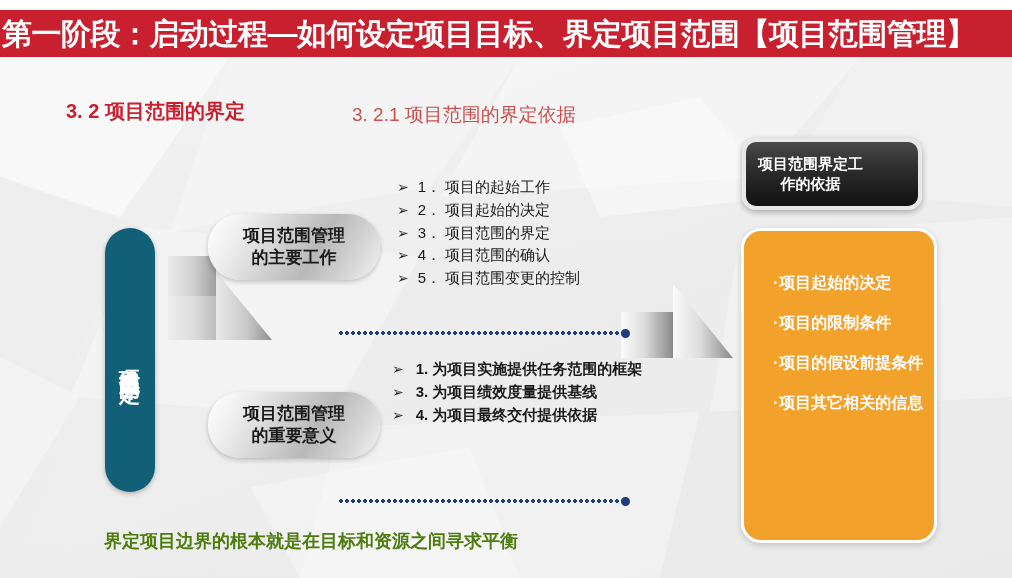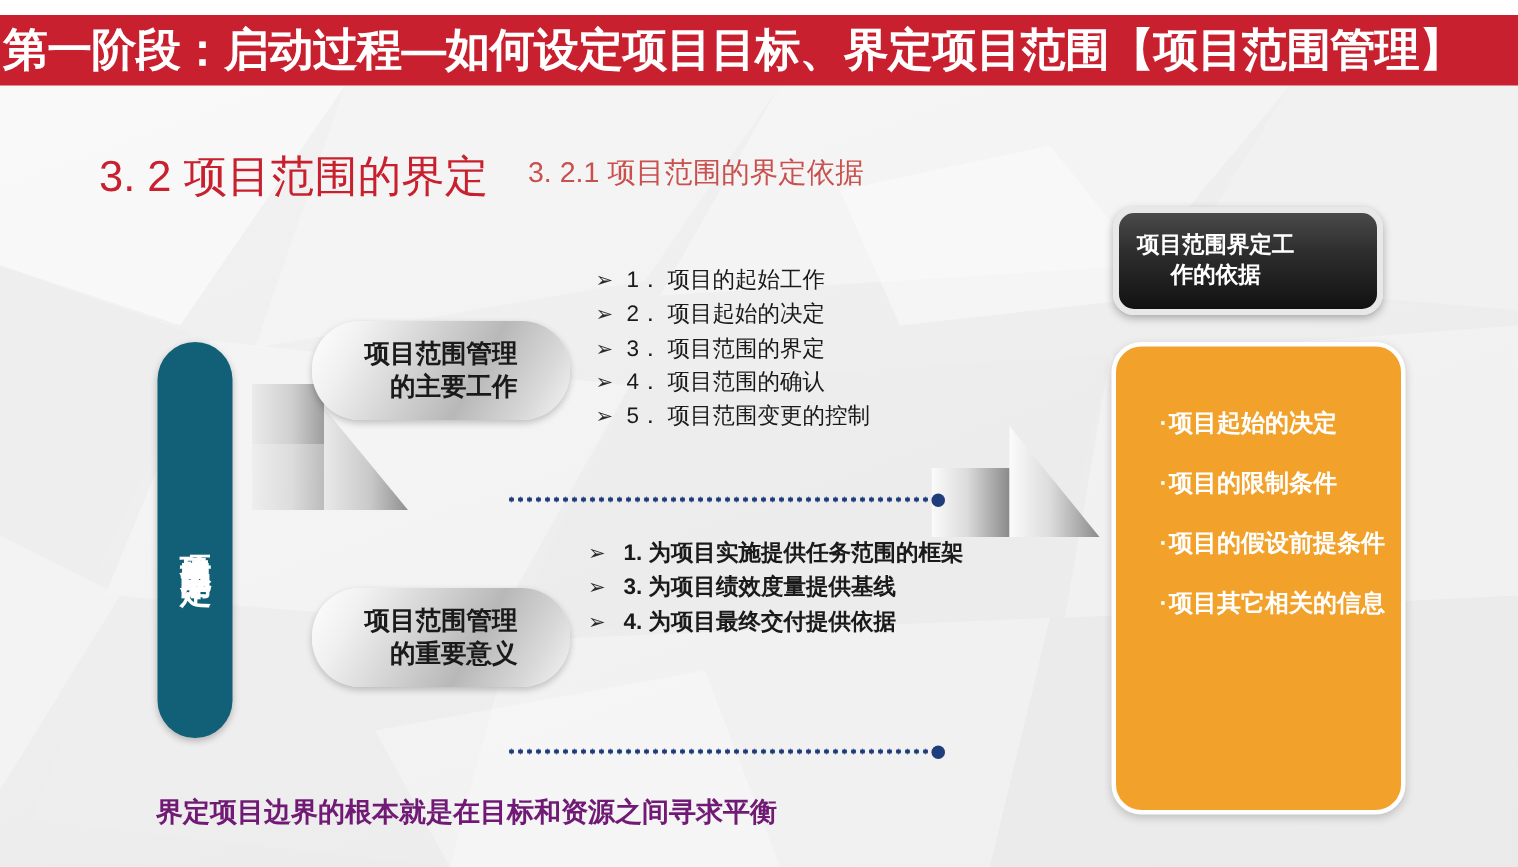--- a/index.html
+++ b/index.html
@@ -54,22 +54,22 @@
     white-space: nowrap;
     padding-left: 2px;
     line-height: 1;
   }
 
   
   .heading-main {
     position: absolute;
     left: 66px; top: 98px;
     color: #c8202e;
-    font-size: 29px;
-    font-weight: normal;
+    font-size: 20px;
+    font-weight: bold;
     white-space: nowrap;
   }
   .heading-sub {
     position: absolute;
     left: 352px; top: 102px;
     color: #c8504e;
     font-size: 19px;
     font-weight: normal;
     white-space: nowrap;
   }
@@ -113,21 +113,20 @@
     display: flex;
     align-items: center;
     justify-content: center;
     text-align: center;
   }
   .silver-box .label {
     color: #1a1a1a;
     font-size: 17px;
     font-weight: bold;
     line-height: 1.32;
-    text-align: right;
   }
   #box-main-work { left: 208px; top: 214px; width: 172px; height: 66px; }
   #box-meaning  { left: 208px; top: 392px; width: 172px; height: 66px; }
 
   
   .blist {
     position: absolute;
     font-size: 15px;
     color: #1a1a1a;
     line-height: 1.52;
@@ -209,21 +208,21 @@
     white-space: nowrap;
   }
   #panel-orange .odot {
     padding-right: 1px;
   }
 
   
   .caption {
     position: absolute;
     left: 104px; top: 529px;
-    color: #701a75;
+    color: #4d7c0f;
     font-size: 18px;
     font-weight: bold;
     white-space: nowrap;
   }
 </style>
 </head>
 <body>
 
 <div id="slide">
 

